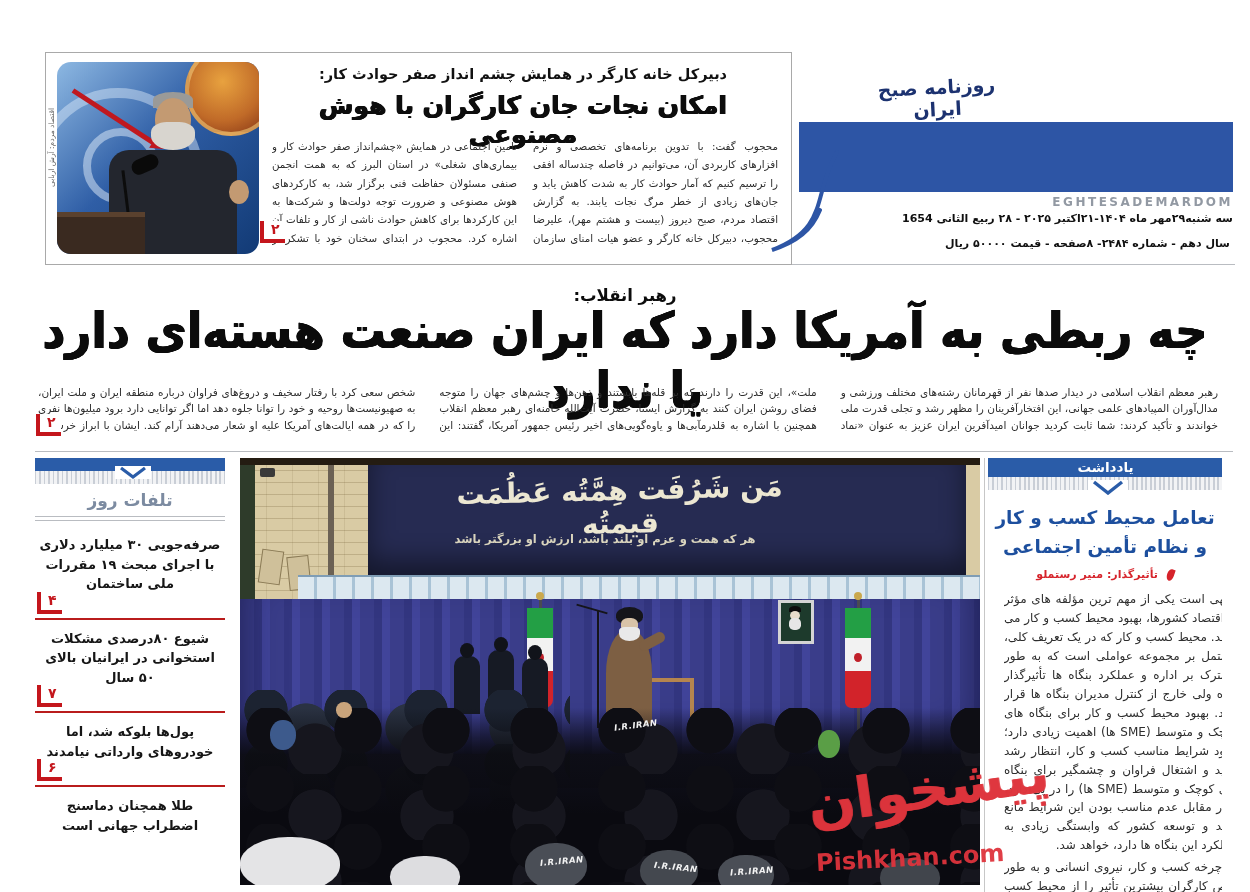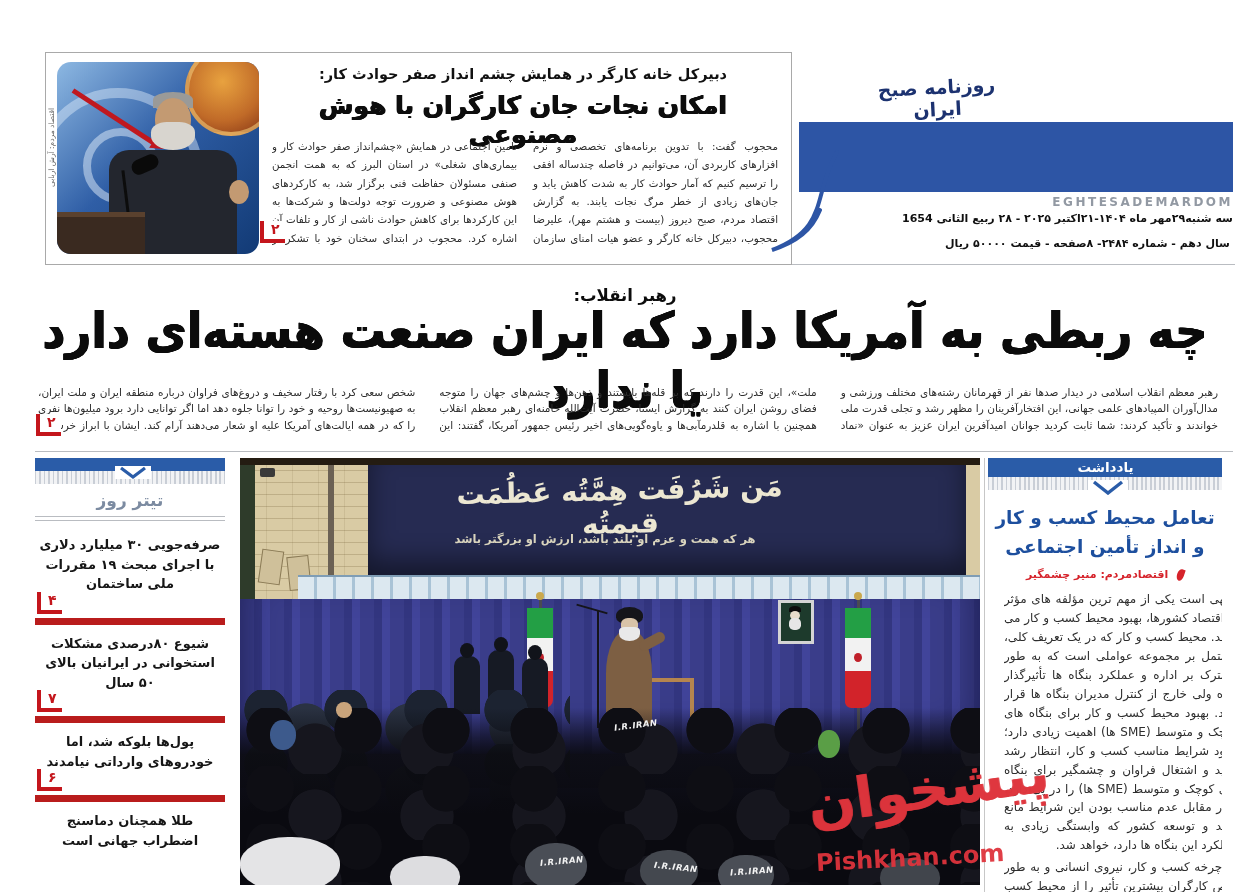--- a/index.html
+++ b/index.html
@@ -70,21 +70,21 @@
   .sb{left:35px;top:458px;width:190px;height:434px;overflow:hidden;}
   .sb-bar{left:0;top:0;width:190px;height:13px;background:#2a5ca8;}
   .sb-hatch{left:0;top:13px;width:190px;height:13px;
             background:repeating-linear-gradient(90deg,#c9ced6 0 1.5px,#f2f3f5 1.5px 4.5px);}
   .chev{position:absolute;background:#fff;padding:0 3px;display:flex;align-items:center;}
   .sb-chev{left:80px;top:8px;}
   .sb-label{left:0;top:32px;width:190px;text-align:center;font-size:17px;font-weight:bold;color:#7c8ba1;}
   .sb-d1{left:0;top:58px;width:190px;}
   .sb-d2{left:0;top:62px;width:190px;}
   .sb-items{left:0;top:68px;width:190px;}
-  .sb-item{position:relative;padding:9px 2px 24px;border-bottom:7px solid #b91c1c;}
+  .sb-item{position:relative;padding:9px 2px 24px;border-bottom:2px solid #b91c1c;}
   .sb-item .t{display:block;text-align:center;font-size:13px;font-weight:bold;line-height:1.5;color:#161616;}
   .sb-item .pg{left:2px;bottom:4px;}
 
   
   .note{left:988px;top:458px;width:234px;height:434px;overflow:hidden;}
   .nt-bar{left:0;top:0;width:235px;height:19px;background:#2a5ca8;color:#fff;text-align:center;
           font-size:13.5px;font-weight:bold;line-height:19px;}
   .nt-hatch{left:0;top:19px;width:234px;height:13px;
             background:repeating-linear-gradient(90deg,#c9ced6 0 1.5px,#f2f3f5 1.5px 4.5px);}
   .nt-chev{left:100px;top:22px;}
@@ -211,21 +211,21 @@
   <div class="abs thin-rule lead-rule"></div>
 
   <div class="abs sb">
     <div class="abs sb-bar"></div>
     <div class="abs sb-hatch"></div>
     <span class="chev sb-chev">
       <svg width="30" height="13" viewBox="0 0 30 13">
           <path d="M3 2 L15 11 L27 2" fill="none" stroke="#2a5ca8" stroke-width="3.2"></path>
         </svg>
     </span>
-    <div class="abs sb-label">تیتر روز</div>
+    <div class="abs sb-label">تلفات روز</div>
     <div class="abs thin-rule sb-d1"></div>
     <div class="abs thin-rule sb-d2"></div>
     <div class="abs sb-items">
       <div class="sb-item">
         <span class="t">صرفه‌جویی ۳۰ میلیارد دلاری با اجرای مبحث ۱۹ مقررات ملی ساختمان</span>
         <span class="pg">۴</span>
       </div>
       <div class="sb-item">
         <span class="t">شیوع ۸۰درصدی مشکلات استخوانی در ایرانیان بالای ۵۰ سال</span>
         <span class="pg">۷</span>
@@ -300,25 +300,25 @@
   <div class="abs note">
     <div class="abs nt-bar">یادداشت</div>
     <div class="abs nt-hatch"></div>
     <span class="chev nt-chev">
       <svg width="34" height="15" viewBox="0 0 34 15">
           <path d="M3 2 L17 13 L31 2" fill="none" stroke="#2a5ca8" stroke-width="3.4"></path>
         </svg>
     </span>
     <div class="abs nt-title">
       <div>تعامل محیط کسب و کار</div>
-      <div>و انداز تأمین اجتماعی</div>
+      <div>و نظام تأمین اجتماعی</div>
     </div>
     <div class="abs nt-by">
       <span class="drop"></span>
-      <span>اقتصادمردم: منیر چشمگیر</span>
+      <span>تأثیرگذار: منیر رستملو</span>
     </div>
     <div class="abs nt-body">
       <p>بدیهی است یکی از مهم ترین مؤلفه های مؤثر بر اقتصاد کشورها، بهبود محیط کسب و کار می باشد. محیط کسب و کار که در یک تعریف کلی، مشتمل بر مجموعه عواملی است که به طور مشترک بر اداره و عملکرد بنگاه ها تأثیرگذار بوده ولی خارج از کنترل مدیران بنگاه ها قرار دارد. بهبود محیط کسب و کار برای بنگاه های کوچک و متوسط (SME ها) اهمیت زیادی دارد؛ بهبود شرایط مناسب کسب و کار، انتظار رشد تولید و اشتغال فراوان و چشمگیر برای بنگاه های کوچک و متوسط (SME ها) را در پی دارد. و در مقابل عدم مناسب بودن این شرایط مانع رشد و توسعه کشور که وابستگی زیادی به عملکرد این بنگاه ها دارد، خواهد شد.</p>
       <p>در چرخه کسب و کار، نیروی انسانی و به طور خاص کارگران بیشترین تأثیر را از محیط کسب و کار دریافت می نمایند و مجموعه عوامل زیادی بر عملکرد آنان مؤثر است که شاید تأمین اجتماعی از مهم ترین این مؤلفه ها باشد که به طور مشخص متوجه بیمه های اجتماعی هر کشوری می باشد. قرار گرفتن افراد تحت چتر حمایت بیمه ای به افزایش امنیت اجتماعی در کشور کمک می کند و آرامش روانی در پی دارد.</p>
 
     </div>
   </div>
 
   <div class="abs wm-fa">پیشخوان</div>
   <div class="abs wm-dom">Pishkhan.com</div>

